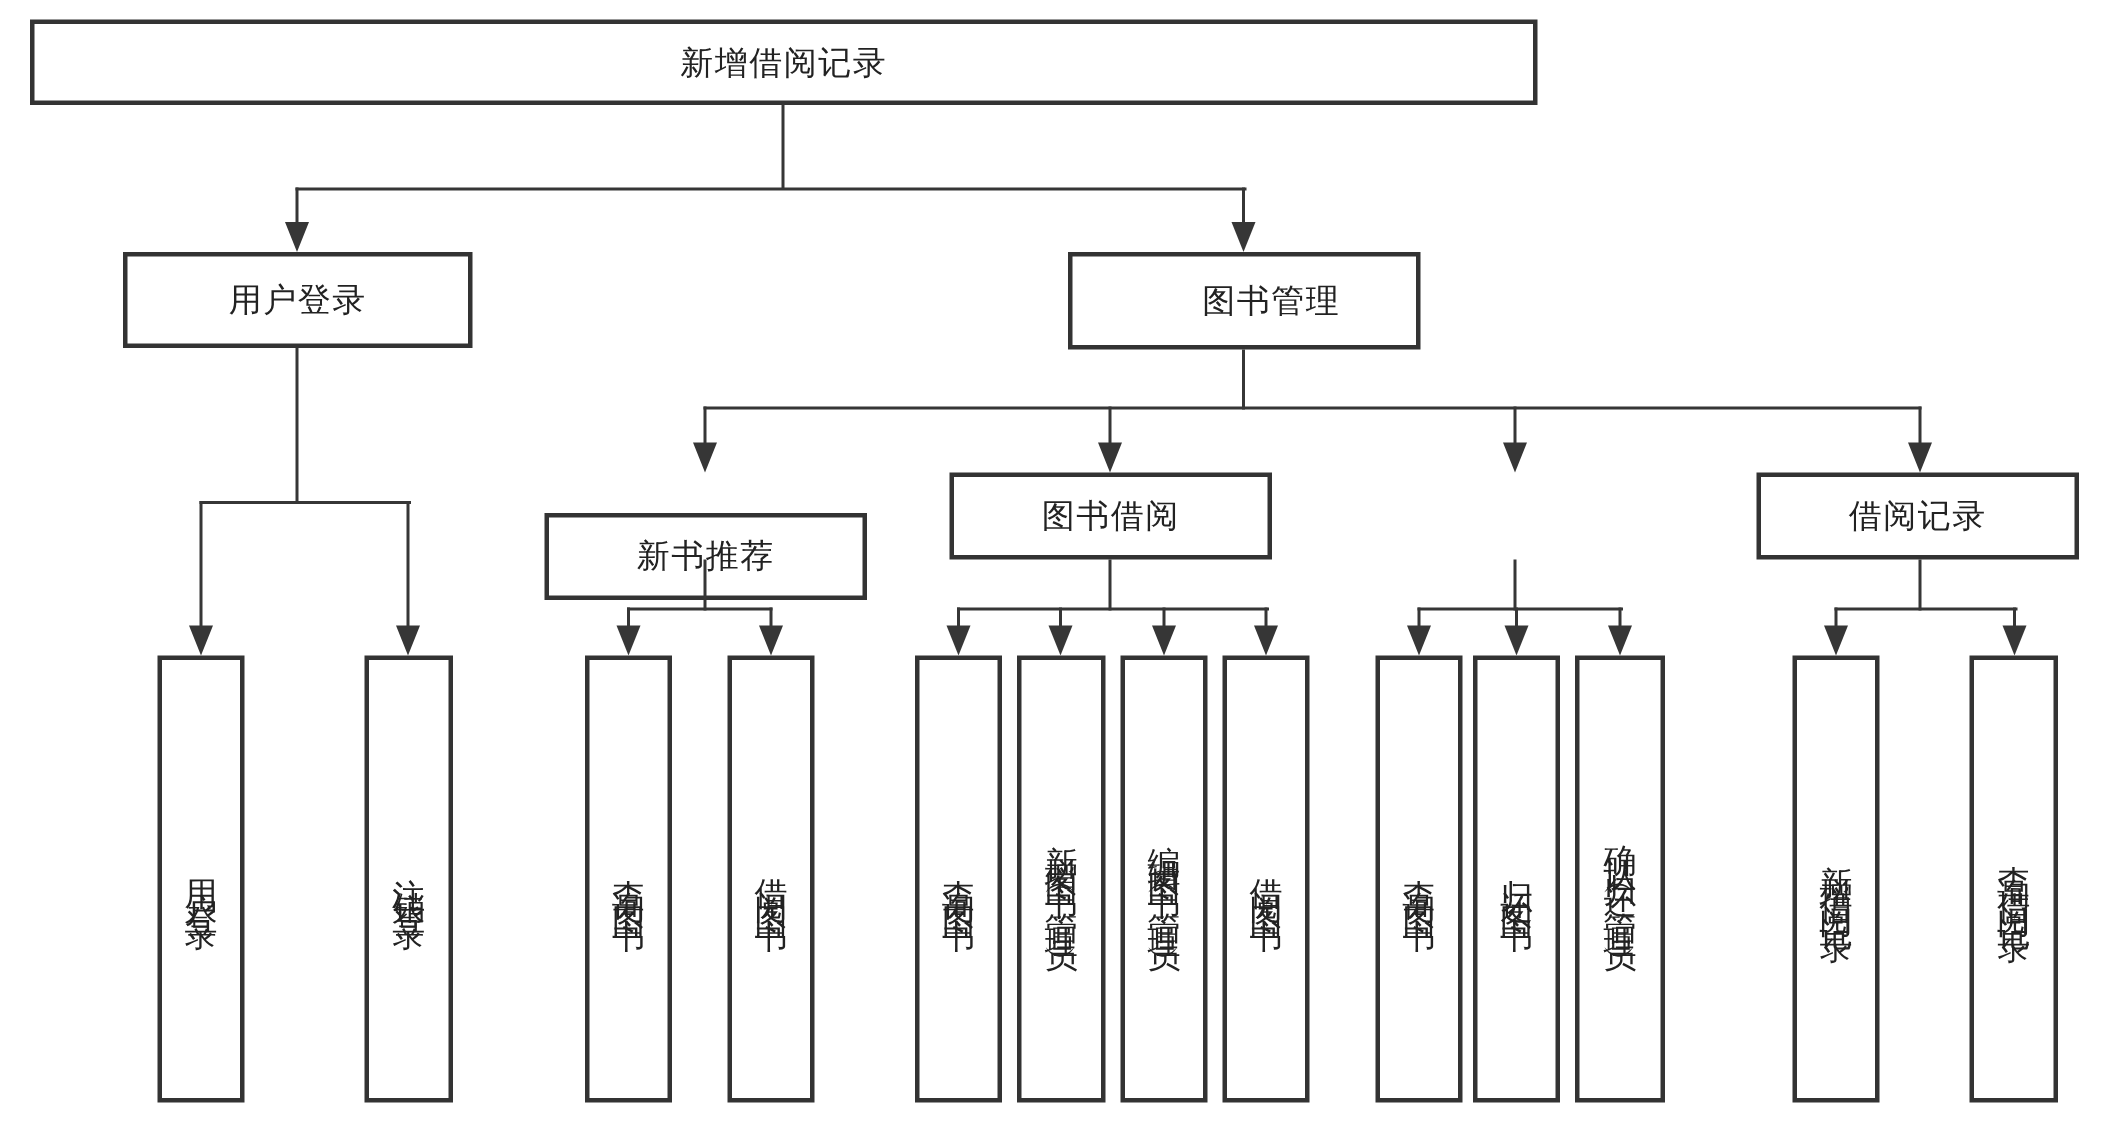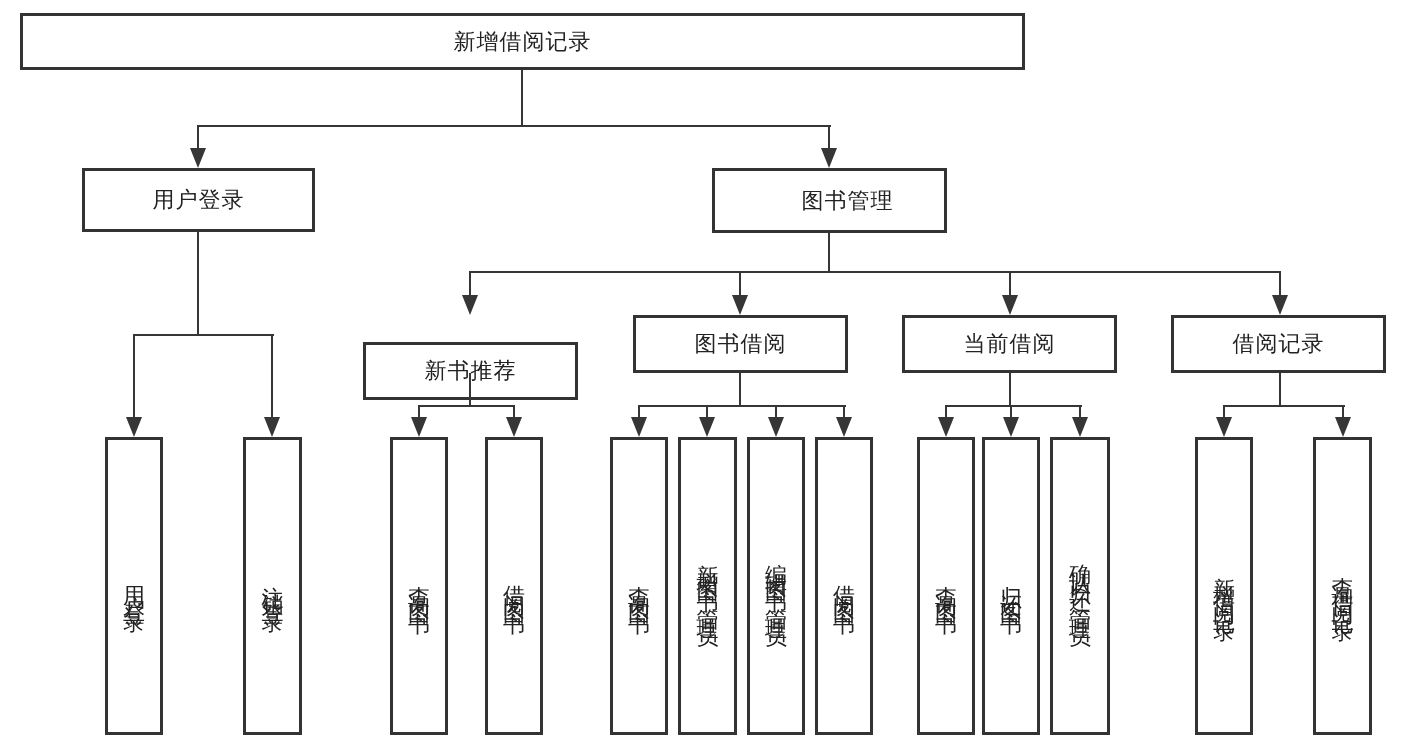--- a/index.html
+++ b/index.html
@@ -43,23 +43,20 @@
   </div>
   <div class="node" style="left:712px;top:168px;width:235px;height:65px;padding-left:36px;">
     <span>图书管理</span>
   </div>
 
   <div class="node" style="left:363px;top:315px;width:215px;height:58px;margin-top:27px;">
     <span>新书推荐</span>
   </div>
   <div class="node" style="left:633px;top:315px;width:215px;height:58px;align-items:center;">
     <span>图书借阅</span>
-  </div>
-  <div class="node" style="left:902px;top:315px;width:215px;height:58px;">
-    <span>当前借阅</span>
   </div>
   <div class="node" style="left:1171px;top:315px;width:215px;height:58px;">
     <span>借阅记录</span>
   </div>
 
   <div class="node vert" style="left:105px;top:437px;width:58px;height:298px;">
     <span>用户登录</span>
   </div>
   <div class="node vert" style="left:243px;top:437px;width:59px;height:298px;">
     <span>注销登录</span>

